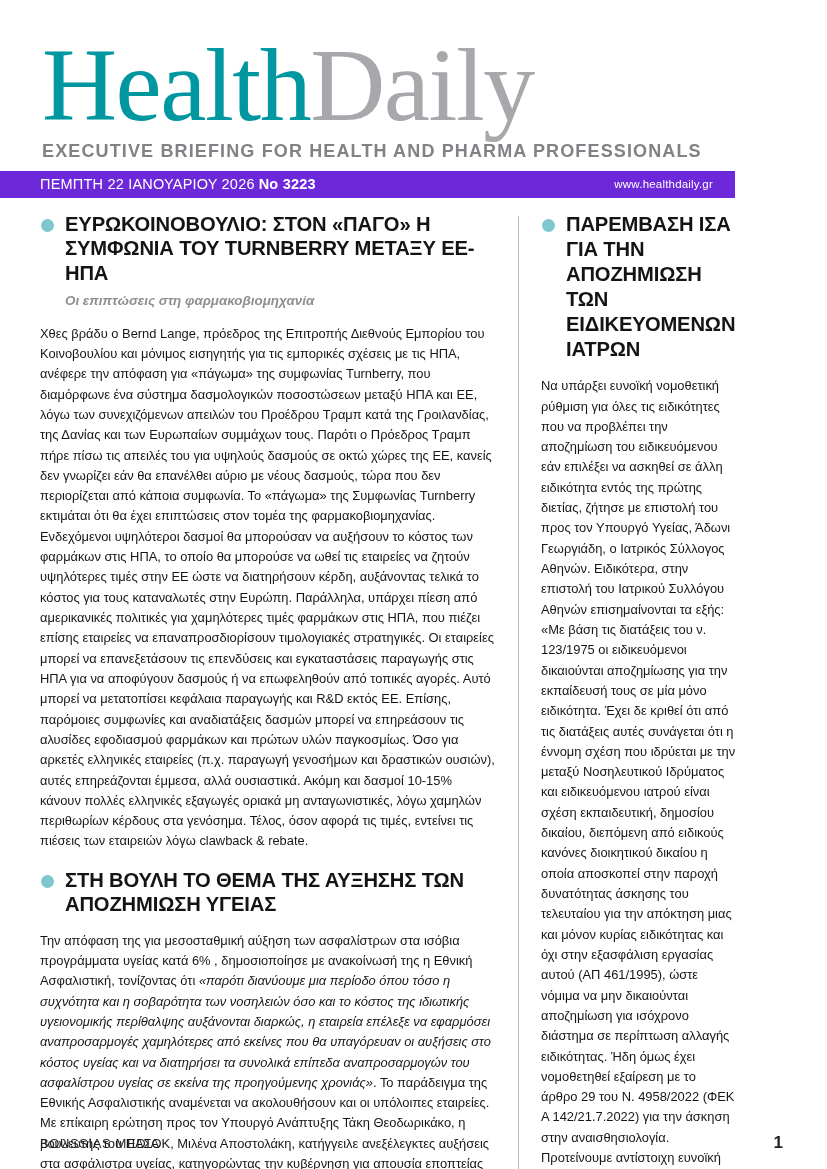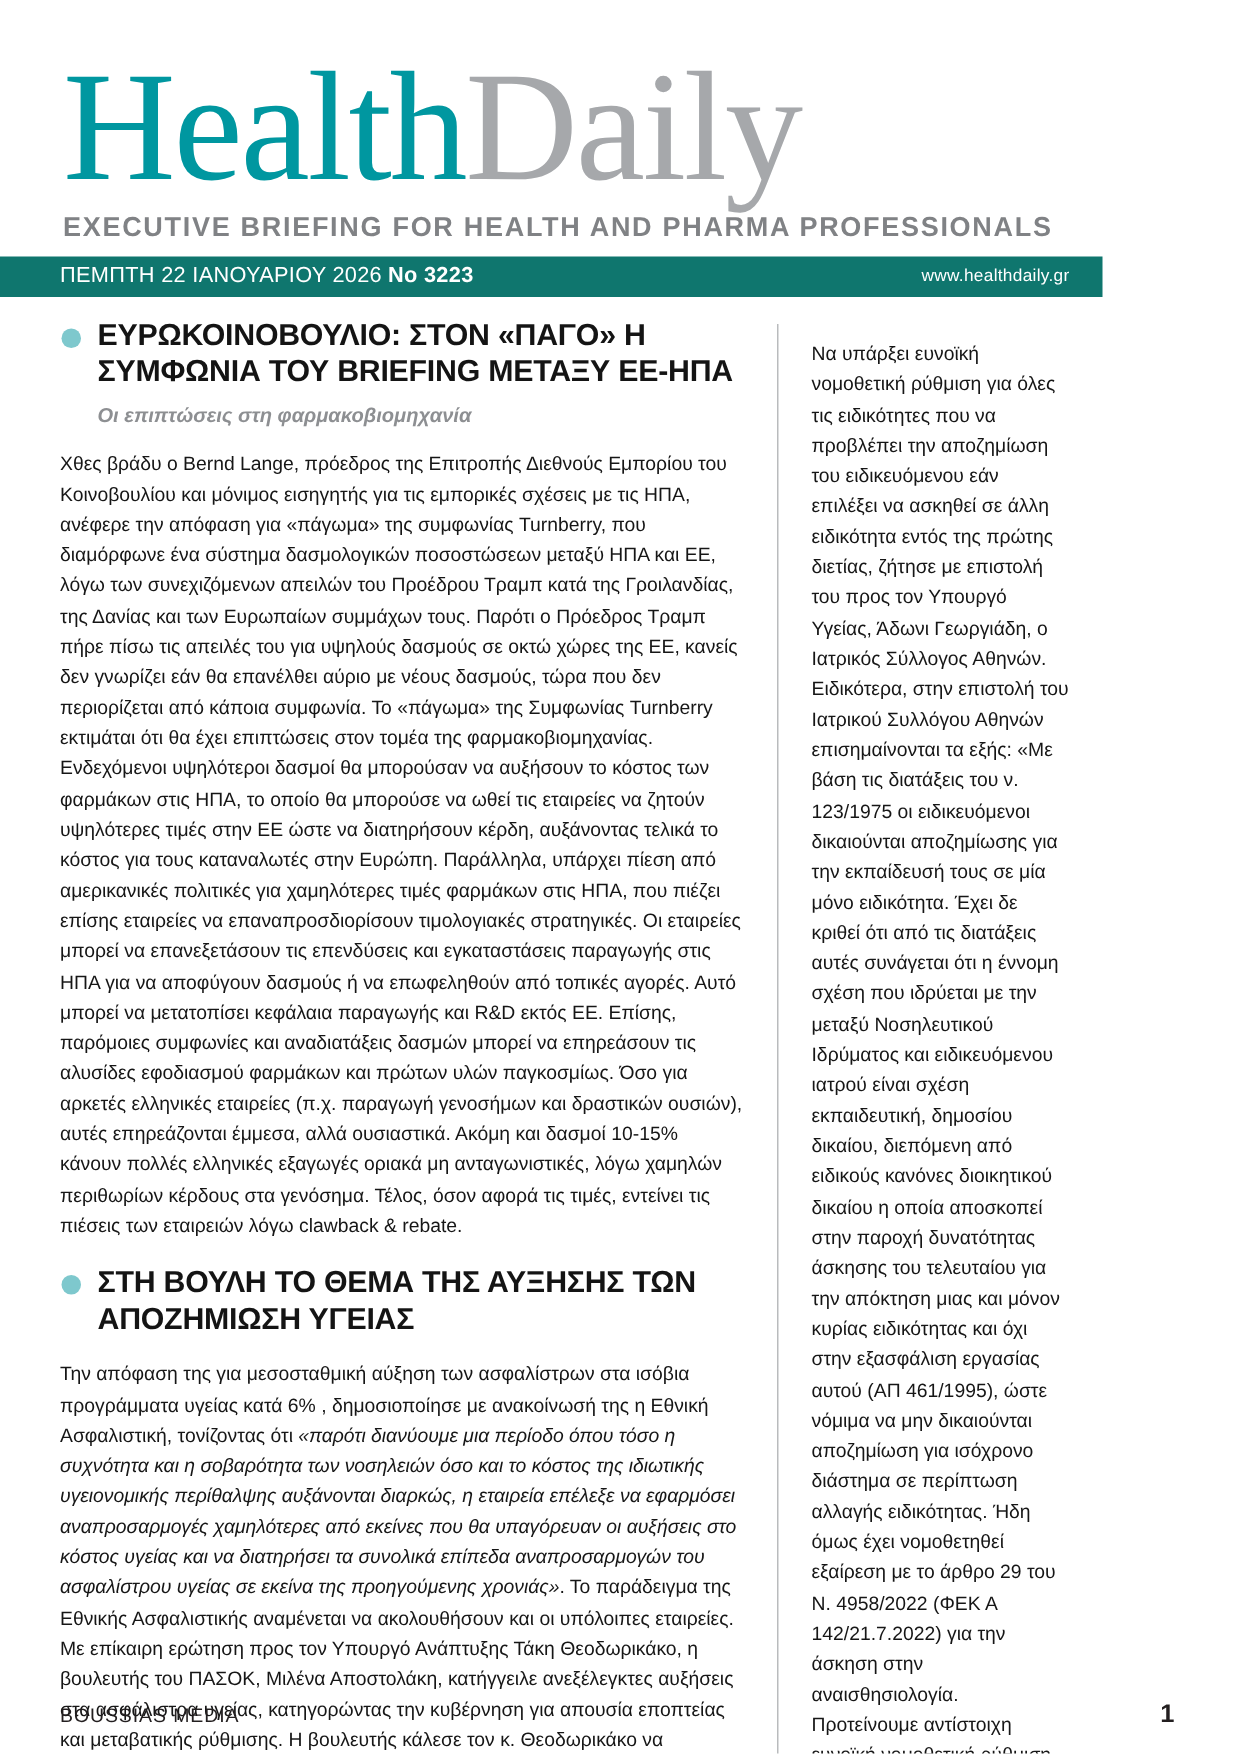--- a/index.html
+++ b/index.html
@@ -54,21 +54,21 @@
     color: #808285;
     white-space: nowrap;
     transform: scaleX(0.985);
     transform-origin: left center;
   }
 
   
   .datebar {
     margin-top: 9px;
     height: 27px;
-    background: #0f766e;
+    background: #6d28d9;
     display: flex;
     align-items: center;
     justify-content: space-between;
     padding: 0 22px 0 40px;
     box-sizing: border-box;
     color: #ffffff;
   }
   .datebar-left {
     font-size: 14.5px;
     letter-spacing: 0.2px;
@@ -210,40 +210,44 @@
     <div class="datebar-right">www.healthdaily.gr</div>
   </div>
 
   <div class="content">
 
     <div class="col-left">
 
       <div class="article">
         <div class="headline-wrap">
           <span class="bullet"></span>
-          <h1 class="headline">ΕΥΡΩΚΟΙΝΟΒΟΥΛΙΟ: ΣΤΟΝ «ΠΑΓΟ» Η ΣΥΜΦΩΝΙΑ ΤΟΥ BRIEFING ΜΕΤΑΞΥ ΕΕ-ΗΠΑ</h1>
+          <h1 class="headline">ΕΥΡΩΚΟΙΝΟΒΟΥΛΙΟ: ΣΤΟΝ «ΠΑΓΟ» Η ΣΥΜΦΩΝΙΑ ΤΟΥ TURNBERRY ΜΕΤΑΞΥ ΕΕ-ΗΠΑ</h1>
         </div>
         <div class="subhead">Οι επιπτώσεις στη φαρμακοβιομηχανία</div>
         <p class="bodytext">Χθες βράδυ ο Bernd Lange, πρόεδρος της Επιτροπής Διεθνούς Εμπορίου του Κοινοβουλίου και μόνιμος εισηγητής για τις εμπορικές σχέσεις με τις ΗΠΑ, ανέφερε την απόφαση για «πάγωμα» της συμφωνίας Turnberry, που διαμόρφωνε ένα σύστημα δασμολογικών ποσοστώσεων μεταξύ ΗΠΑ και ΕΕ, λόγω των συνεχιζόμενων απειλών του Προέδρου Τραμπ κατά της Γροιλανδίας, της Δανίας και των Ευρωπαίων συμμάχων τους. Παρότι ο Πρόεδρος Τραμπ πήρε πίσω τις απειλές του για υψηλούς δασμούς σε οκτώ χώρες της ΕΕ, κανείς δεν γνωρίζει εάν θα επανέλθει αύριο με νέους δασμούς, τώρα που δεν περιορίζεται από κάποια συμφωνία. Το «πάγωμα» της Συμφωνίας Turnberry εκτιμάται ότι θα έχει επιπτώσεις στον τομέα της φαρμακοβιομηχανίας. Ενδεχόμενοι υψηλότεροι δασμοί θα μπορούσαν να αυξήσουν το κόστος των φαρμάκων στις ΗΠΑ, το οποίο θα μπορούσε να ωθεί τις εταιρείες να ζητούν υψηλότερες τιμές στην ΕΕ ώστε να διατηρήσουν κέρδη, αυξάνοντας τελικά το κόστος για τους καταναλωτές στην Ευρώπη. Παράλληλα, υπάρχει πίεση από αμερικανικές πολιτικές για χαμηλότερες τιμές φαρμάκων στις ΗΠΑ, που πιέζει επίσης εταιρείες να επαναπροσδιορίσουν τιμολογιακές στρατηγικές. Οι εταιρείες μπορεί να επανεξετάσουν τις επενδύσεις και εγκαταστάσεις παραγωγής στις ΗΠΑ για να αποφύγουν δασμούς ή να επωφεληθούν από τοπικές αγορές. Αυτό μπορεί να μετατοπίσει κεφάλαια παραγωγής και R&amp;D εκτός ΕΕ. Επίσης, παρόμοιες συμφωνίες και αναδιατάξεις δασμών μπορεί να επηρεάσουν τις αλυσίδες εφοδιασμού φαρμάκων και πρώτων υλών παγκοσμίως. Όσο για αρκετές ελληνικές εταιρείες (π.χ. παραγωγή γενοσήμων και δραστικών ουσιών), αυτές επηρεάζονται έμμεσα, αλλά ουσιαστικά. Ακόμη και δασμοί 10-15% κάνουν πολλές ελληνικές εξαγωγές οριακά μη ανταγωνιστικές, λόγω χαμηλών περιθωρίων κέρδους στα γενόσημα. Τέλος, όσον αφορά τις τιμές, εντείνει τις πιέσεις των εταιρειών λόγω clawback &amp; rebate.</p>
       </div>
 
       <div class="article">
         <div class="headline-wrap">
           <span class="bullet"></span>
           <h1 class="headline">ΣΤΗ ΒΟΥΛΗ ΤΟ ΘΕΜΑ ΤΗΣ ΑΥΞΗΣΗΣ ΤΩΝ ΑΠΟΖΗΜΙΩΣΗ ΥΓΕΙΑΣ</h1>
         </div>
         <p class="bodytext"><span>Την απόφαση της για μεσοσταθμική αύξηση των ασφαλίστρων στα ισόβια προγράμματα υγείας κατά 6% , δημοσιοποίησε με ανακοίνωσή της η Εθνική Ασφαλιστική, τονίζοντας ότι </span><em>«παρότι διανύουμε μια περίοδο όπου τόσο η συχνότητα και η σοβαρότητα των νοσηλειών όσο και το κόστος της ιδιωτικής υγειονομικής περίθαλψης αυξάνονται διαρκώς, η εταιρεία επέλεξε να εφαρμόσει αναπροσαρμογές χαμηλότερες από εκείνες που θα υπαγόρευαν οι αυξήσεις στο κόστος υγείας και να διατηρήσει τα συνολικά επίπεδα αναπροσαρμογών του ασφαλίστρου υγείας σε εκείνα της προηγούμενης χρονιάς»</em><span>. Το παράδειγμα της Εθνικής Ασφαλιστικής αναμένεται να ακολουθήσουν και οι υπόλοιπες εταιρείες. Με επίκαιρη ερώτηση προς τον Υπουργό Ανάπτυξης Τάκη Θεοδωρικάκο, η βουλευτής του ΠΑΣΟΚ, Μιλένα Αποστολάκη, κατήγγειλε ανεξέλεγκτες αυξήσεις στα ασφάλιστρα υγείας, κατηγορώντας την κυβέρνηση για απουσία εποπτείας και μεταβατικής ρύθμισης. Η βουλευτής κάλεσε τον κ. Θεοδωρικάκο να απαντήσει σχετικά με την κατάρτιση του νέου δείκτη, καθώς και αν προτίθεται να τον επεκτείνει και στις ετησίως ανανεούμενες ασφάλειες υγείας.</span></p>
       </div>
 
     </div>
 
     <div class="col-divider"></div>
 
     <div class="col-right">
       <div class="article">
+        <div class="headline-wrap">
+          <span class="bullet"></span>
+          <h1 class="headline">ΠΑΡΕΜΒΑΣΗ ΙΣΑ ΓΙΑ ΤΗΝ ΑΠΟΖΗΜΙΩΣΗ ΤΩΝ ΕΙΔΙΚΕΥΟΜΕΝΩΝ ΙΑΤΡΩΝ</h1>
+        </div>
         <p class="bodytext">Να υπάρξει ευνοϊκή νομοθετική ρύθμιση για όλες τις ειδικότητες που να προβλέπει την αποζημίωση του ειδικευόμενου εάν επιλέξει να ασκηθεί σε άλλη ειδικότητα εντός της πρώτης διετίας, ζήτησε με επιστολή του προς τον Υπουργό Υγείας, Άδωνι Γεωργιάδη, ο Ιατρικός Σύλλογος Αθηνών. Ειδικότερα, στην επιστολή του Ιατρικού Συλλόγου Αθηνών επισημαίνονται τα εξής: «Με βάση τις διατάξεις του ν. 123/1975 οι ειδικευόμενοι δικαιούνται αποζημίωσης για την εκπαίδευσή τους σε μία μόνο ειδικότητα. Έχει δε κριθεί ότι από τις διατάξεις αυτές συνάγεται ότι η έννομη σχέση που ιδρύεται με την μεταξύ Νοσηλευτικού Ιδρύματος και ειδικευόμενου ιατρού είναι σχέση εκπαιδευτική, δημοσίου δικαίου, διεπόμενη από ειδικούς κανόνες διοικητικού δικαίου η οποία αποσκοπεί στην παροχή δυνατότητας άσκησης του τελευταίου για την απόκτηση μιας και μόνον κυρίας ειδικότητας και όχι στην εξασφάλιση εργασίας αυτού (ΑΠ 461/1995), ώστε νόμιμα να μην δικαιούνται αποζημίωση για ισόχρονο διάστημα σε περίπτωση αλλαγής ειδικότητας. Ήδη όμως έχει νομοθετηθεί εξαίρεση με το άρθρο 29 του Ν. 4958/2022 (ΦΕΚ Α 142/21.7.2022) για την άσκηση στην αναισθησιολογία. Προτείνουμε αντίστοιχη ευνοϊκή νομοθετική ρύθμιση να υπάρξει για όλες τις ειδικότητες που να προβλέπει την αποζημίωση του ειδικευόμενου αν επιλέξει να ασκηθεί σε άλλη ειδικότητα εντός της πρώτης διετίας».</p>
       </div>
     </div>
 
   </div>
 
   <div class="footer">
     <div class="footer-brand">BOUSSIAS MEDIA</div>
     <div class="footer-page">1</div>
   </div>

